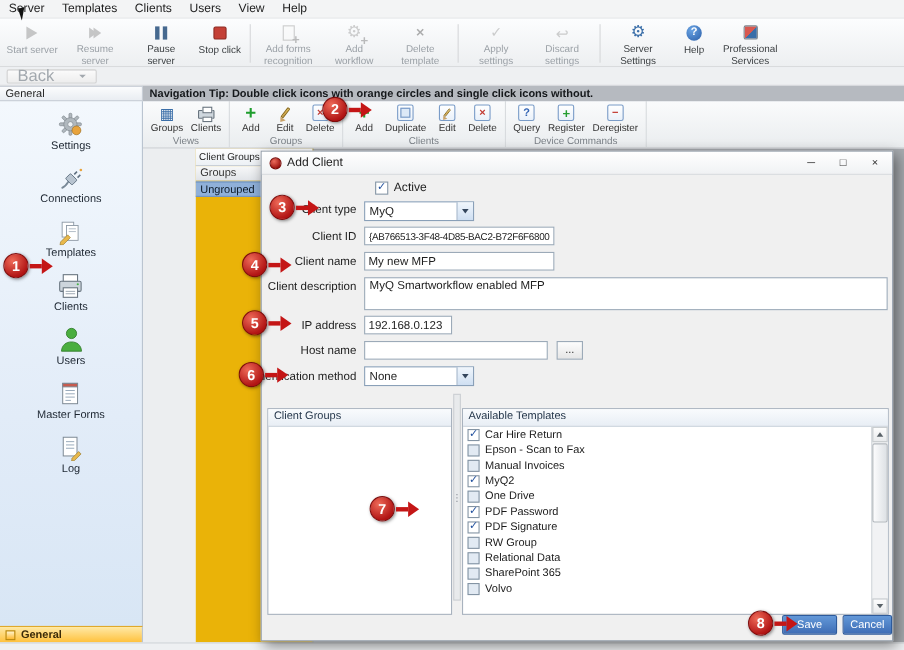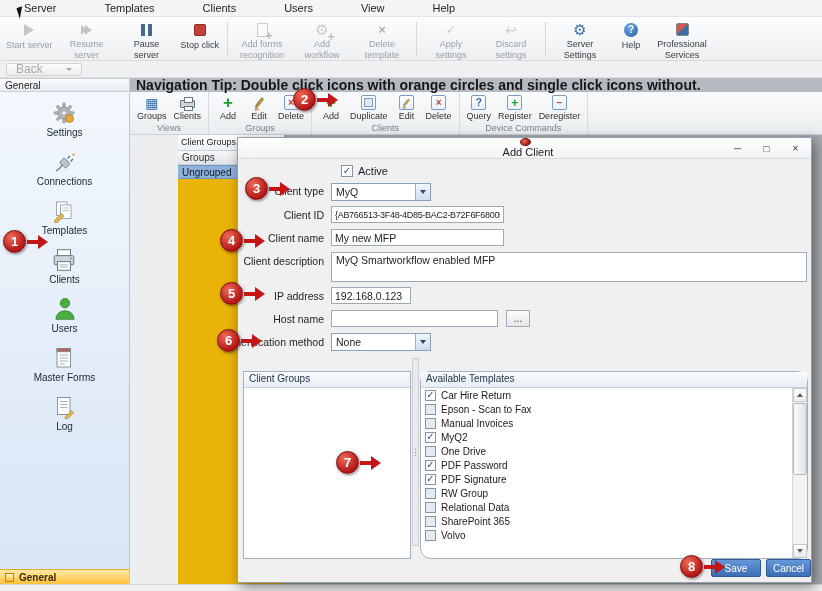--- a/index.html
+++ b/index.html
@@ -3,49 +3,49 @@
 <meta charset="utf-8">
 <style>
 * { margin:0; padding:0; box-sizing:border-box; }
 body { margin:0; background:#c8c8c8; }
 .app { position:relative; width:822px; height:591px; overflow:hidden; background:#eceef0;
   font-family:"Liberation Sans","DejaVu Sans",sans-serif; font-size:11px; color:#1e1e1e; }
 
 
 .menubar { position:absolute; left:0; top:0; width:822px; height:17px; background:#f3f4f5;
   border-bottom:1px solid #e3e5e7; display:flex; align-items:center; z-index:6; }
-.menu-item { padding:1px 24px 2px; font-size:11px; cursor:default; }
+.menu-item { padding:1px 8px 2px; font-size:11px; cursor:default; }
 .cursor-icon { position:absolute; left:18px; top:7px; width:0; height:0; border-left:6px solid #111;
   border-bottom:11px solid transparent; transform:rotate(-18deg); z-index:99; }
 
 
 .toolbar { position:absolute; left:0; top:17px; width:822px; height:44px;
   background:linear-gradient(#fcfdfe,#edeff1); border-bottom:1px solid #d9dbdd;
   display:flex; align-items:stretch; padding:2px 2px 0; z-index:6; }
 .tb-btn { display:flex; flex-direction:column; align-items:center; padding:2px 4px 0; min-width:42px; max-width:60px; }
 .tb-icon { height:18px; display:flex; align-items:center; justify-content:center; margin-bottom:1px; }
 .tb-label { font-size:9px; line-height:1.15; text-align:center; color:#3c4043; }
 .tb-btn.disabled .tb-label { color:#9ba1a7; }
 .tb-btn.disabled .tb-icon { filter:grayscale(1); opacity:.5; }
 .tb-sep { width:1px; background:#d6d8da; margin:3px 4px; }
 
 
 .backbar { position:absolute; left:0; top:61px; width:822px; height:17px; background:#eef0f2;
   border-bottom:1px solid #dcdee0; display:flex; align-items:center; padding-left:6px; z-index:6; }
 .back-btn { height:13px; display:flex; align-items:center; gap:23px; padding:0 9px;
   background:linear-gradient(#fbfbfb,#ededed); border:1px solid #d2d2d2; border-radius:2px;
-  color:#a2a8ae; font-size:12px;text-align:right; }
+  color:#a2a8ae; font-size:15px;text-align:right; }
 .back-caret { width:0; height:0; border-left:3px solid transparent; border-right:3px solid transparent; border-top:3.5px solid #a2a8ae; }
 
 
 .general-hdr { position:absolute; left:0; top:78px; width:130px; height:14px;
   background:linear-gradient(#fbfcfd,#e9edf2); border:1px solid #c9cfd7; border-left:0;
   display:flex; align-items:center; padding:0 5px; font-size:10px; z-index:6; }
 .navtip { position:absolute; left:130px; top:78px; width:692px; height:14px; background:#b6bac0;
-  color:#15181b; font-size:14px; font-weight:bold; display:flex; align-items:center; padding:0 6px; z-index:6; }
+  color:#15181b; font-size:10px; font-weight:bold; display:flex; align-items:center; padding:0 6px; z-index:6; }
 
 
 .sidebar { position:absolute; left:0; top:92px; width:130px; height:477px;
   background:linear-gradient(180deg,#f3f8fd 0%,#e2ecf8 60%,#d8e6f5 100%);
   border-right:1px solid #bac4d0; display:flex; flex-direction:column; align-items:center;
   padding-top:8px; gap:11px; z-index:3; }
 .side-item { display:flex; flex-direction:column; align-items:center; gap:1px; }
 .side-icon { height:26px; display:flex; align-items:center; justify-content:center; }
 .side-label { font-size:10px; color:#1c2530; }
 .side-footer { position:absolute; left:0; top:569px; width:130px; height:15px;
@@ -73,21 +73,21 @@
 .dir-groups-hdr { height:14px; background:linear-gradient(#f7f8f9,#e1e4e8); border-bottom:1px solid #ccd1d6;
   display:flex; justify-content:space-between; align-items:center; padding:0 4px; font-size:10px; color:#333; }
 .dir-item { height:14px; display:flex; align-items:center; padding:0 4px; font-size:10px; }
 .dir-item.selected { background:#8fb0d9; border-top:1px solid #6f94c4; border-bottom:1px solid #6f94c4; color:#0c1a28; }
 
 
 .dialog { position:absolute; left:237px; top:137px; width:575px; height:446px; background:#f0f0f0;
   border:1px solid #96a0ac; box-shadow:3px 4px 12px rgba(0,0,0,.45); z-index:10; }
 .dlg-titlebar { position:absolute; left:0; top:0; width:100%; height:21px;
   background:linear-gradient(#ffffff,#f0f2f4); border-bottom:1px solid #d9dcdf;
-  display:flex; align-items:center; padding-left:7px;flex-direction:column; }
+  display:flex; align-items:center; padding-left:7px; }
 .dlg-appicon { width:11px; height:11px; border-radius:50%;
   background:radial-gradient(circle at 35% 30%,#ec6a5a,#9e1410 75%); border:1px solid #7c0f0c; margin-right:5px; }
 .dlg-title { font-size:11px; }
 .winbtns { position:absolute; right:1px; top:1px; display:flex; }
 .winbtn { width:29px; height:19px; display:flex; align-items:center; justify-content:center; font-size:10px; color:#333; }
 
 .flabel { position:absolute; right:487px; white-space:nowrap; font-size:10.5px; color:#1e1e1e; }
 .active-row { position:absolute; left:103px; top:27px; display:flex; align-items:center; gap:5px; font-size:11px; }
 .combo { position:absolute; height:18px; background:#fff; border:1px solid #8aa0b8; display:flex; }
 .combo-text { flex:1; font-size:10.5px; padding:2px 4px 0; overflow:hidden; white-space:nowrap; }
@@ -103,21 +103,21 @@
   border:1px solid #9caab8; font-size:10px; font-family:inherit; color:#333; }
 
 .cb { width:11px; height:11px; background:#fff; border:1px solid #8494a4; display:inline-flex;
   align-items:center; justify-content:center; flex:none; }
 .cb.unchecked { background:#e2eaf3; }
 .cb.checked::after { content:"\2713"; font-size:10px; font-weight:bold; color:#1f4e9c; margin-top:-2px; }
 .active-row .cb { width:12px; height:12px; }
 
 .panel { position:absolute; background:#fff; border:1px solid #a8b2be; display:flex; flex-direction:column;margin-top:13px; }
 .cg-panel { left:5px; top:220px; width:168px; height:188px; }
-.tpl-panel { left:182px; top:220px; width:388px; height:188px;border-radius:11px; }
+.tpl-panel { left:182px; top:220px; width:388px; height:188px; }
 .panel-hdr { height:16px; background:linear-gradient(#f9fbfd,#e8eef5); border-bottom:1px solid #c6d0da;
   font-size:10px; color:#24364a; padding:1px 5px 0; }
 .panel-body { flex:1; }
 .splitter { position:absolute; left:174px; top:220px; width:7px; height:188px; background:#e8eaec;
   border:1px solid #cbcfd3; display:flex; align-items:center; justify-content:center; }
 .splitter::after { content:"\22EE"; color:#8a9098; font-size:9px; }
 .tpl-list { flex:1; position:relative; }
 .tpl-rows { position:absolute; left:0; top:0; right:15px; bottom:0; overflow:hidden; }
 .tpl-row { height:14px; display:flex; align-items:center; gap:5px; padding-left:4px; }
 .tpl-lbl { font-size:10px; color:#1a1a1a; }

